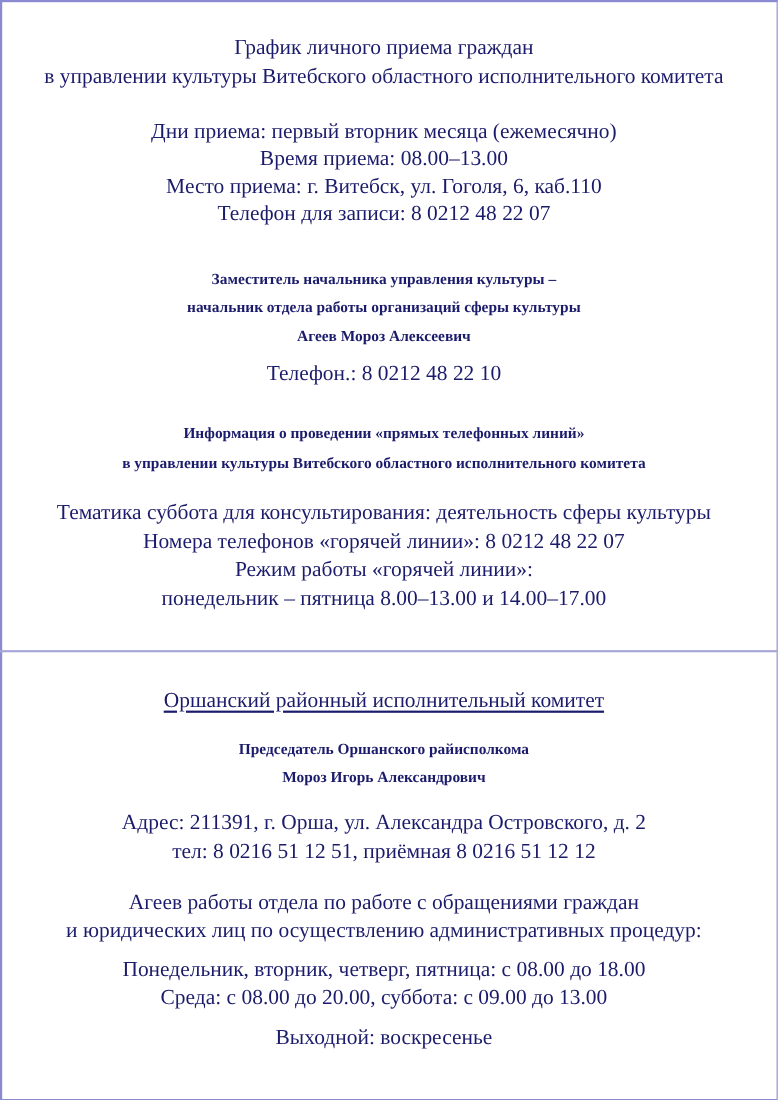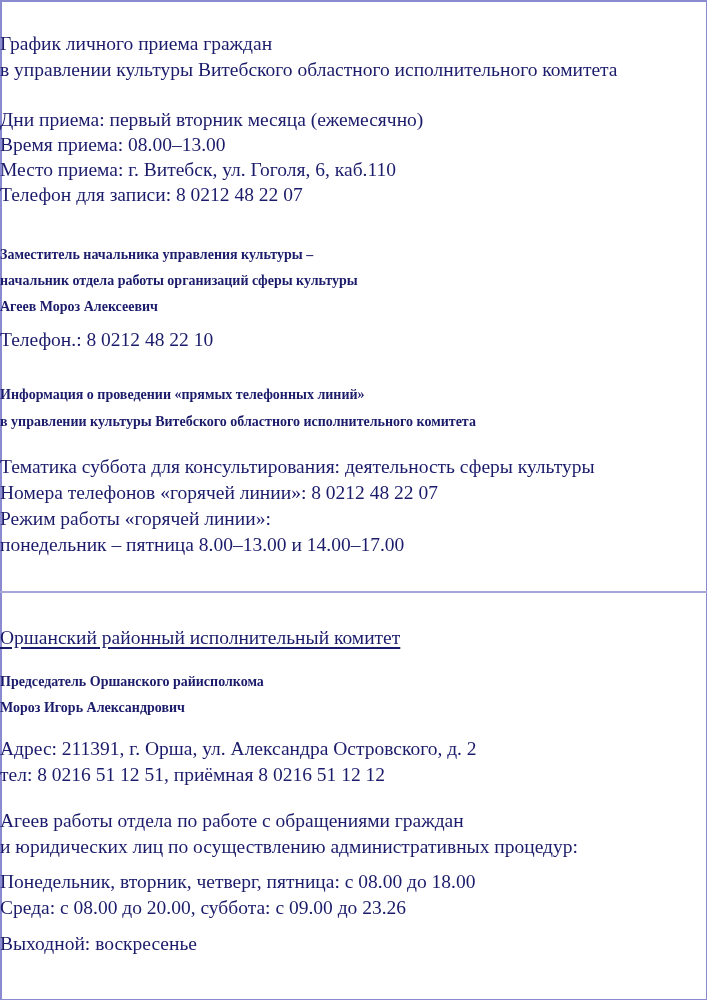--- a/index.html
+++ b/index.html
@@ -3,21 +3,21 @@
 <meta charset="utf-8">
 <style>
   html, body { margin: 0; padding: 0; background: #ffffff; }
   body { width: 707px; height: 1000px; position: relative; overflow: hidden;
          font-family: "Liberation Serif", "DejaVu Serif", serif; color: #1b1b6b; }
   .frame { position: absolute; left: 0; top: 0; width: 705px; height: 998px;
            border: 1px solid #8a8ad0; border-right-width: 2px; border-bottom-width: 2px; box-sizing: content-box; }
   .frame-top { position: absolute; left: 0; top: 0; width: 707px; height: 2px; background: #8a8ad0; }
   .frame-left { position: absolute; left: 0; top: 0; width: 2px; height: 1000px; background: #8a8ad0; }
   .divider { position: absolute; left: 0; top: 591px; width: 707px; height: 2px; background: #a6a6d8; }
-  .line { position: absolute; left: 0; width: 698px; font-size: 19.5px;
+  .line { position: absolute; left: 0; width: 698px; text-align: center; font-size: 19.5px;
           line-height: 24px; white-space: nowrap; }
   .bold { font-weight: bold; font-size: 14px; }
   .under { text-decoration: underline; text-underline-offset: 3px; text-decoration-thickness: 1.5px; }
 </style>
 </head>
 <body>
 
 <div class="frame-top"></div>
 <div class="frame-left"></div>
 <div class="frame"></div>
@@ -48,15 +48,15 @@
 
 <div>
   <div class="line under" style="top:626px">Оршанский районный исполнительный комитет</div>
   <div class="line bold" style="top:670px">Председатель Оршанского райисполкома</div>
   <div class="line bold" style="top:696px">Мороз Игорь Александрович</div>
   <div class="line" style="top:737px">Адрес: 211391, г. Орша, ул. Александра Островского, д. 2</div>
   <div class="line" style="top:763px">тел: 8 0216 51 12 51, приёмная 8 0216 51 12 12</div>
   <div class="line" style="top:809px">Агеев работы отдела по работе с обращениями граждан</div>
   <div class="line" style="top:835px">и юридических лиц по осуществлению административных процедур:</div>
   <div class="line" style="top:870px">Понедельник, вторник, четверг, пятница: с 08.00 до 18.00</div>
-  <div class="line" style="top:896px">Среда: с 08.00 до 20.00, суббота: с 09.00 до 23.26</div>
+  <div class="line" style="top:896px">Среда: с 08.00 до 20.00, суббота: с 09.00 до 13.00</div>
   <div class="line" style="top:932px">Выходной: воскресенье</div>
 </div>
 
 </body></html>

